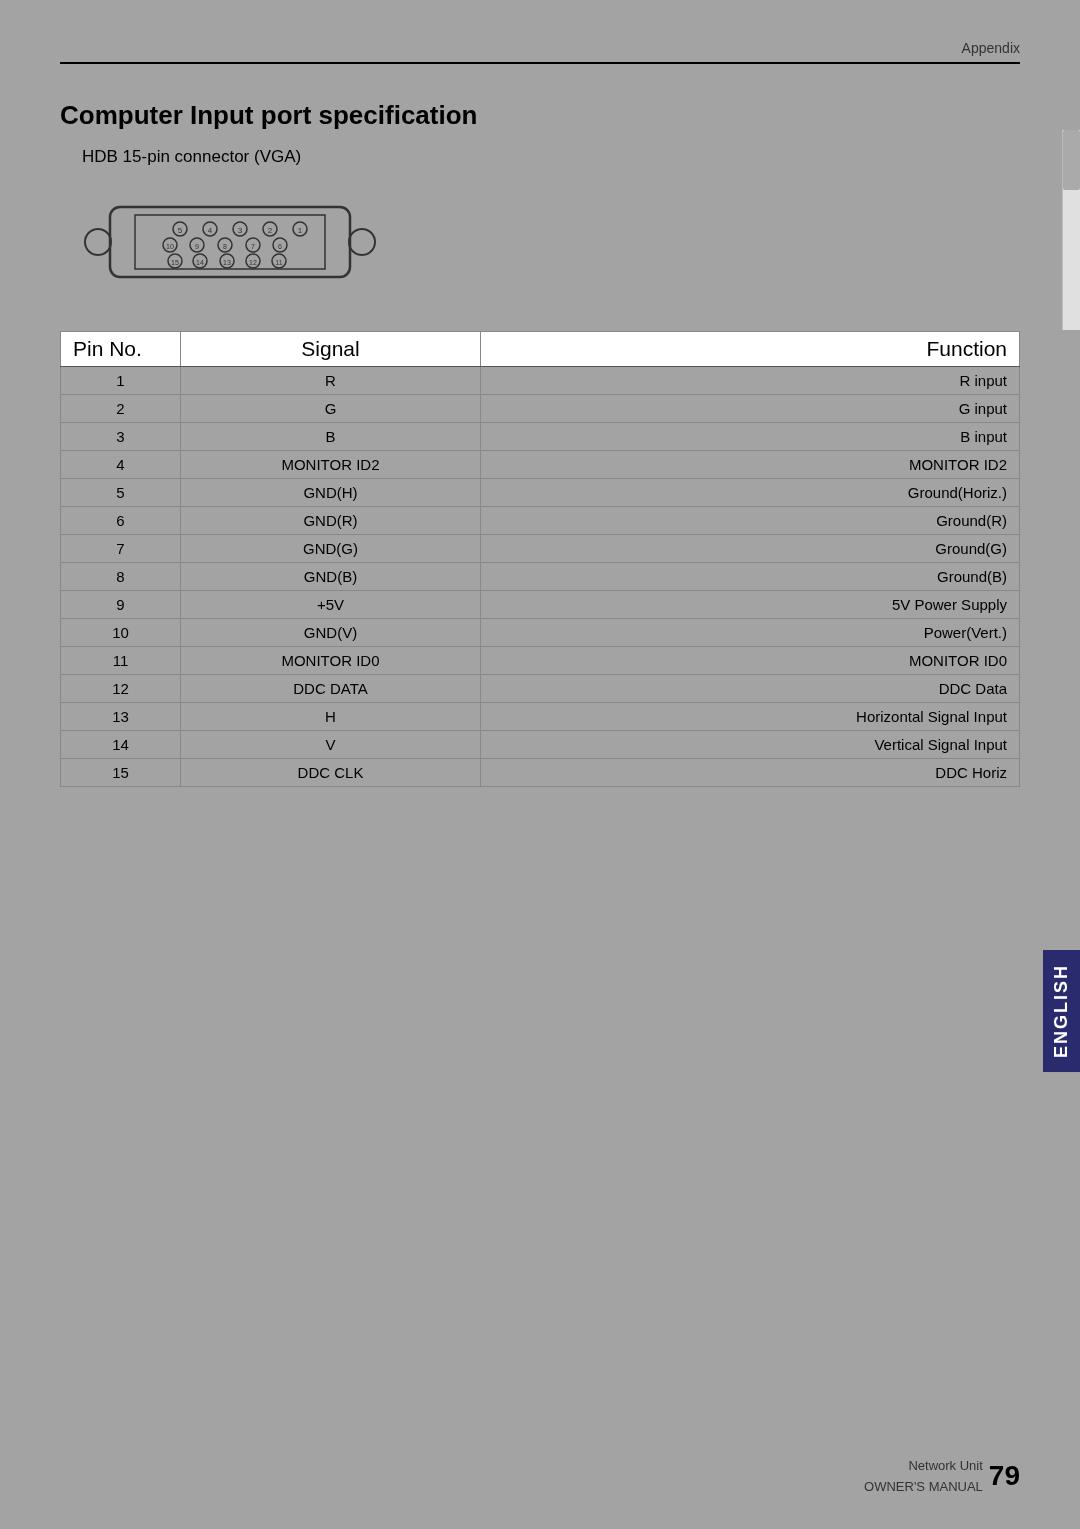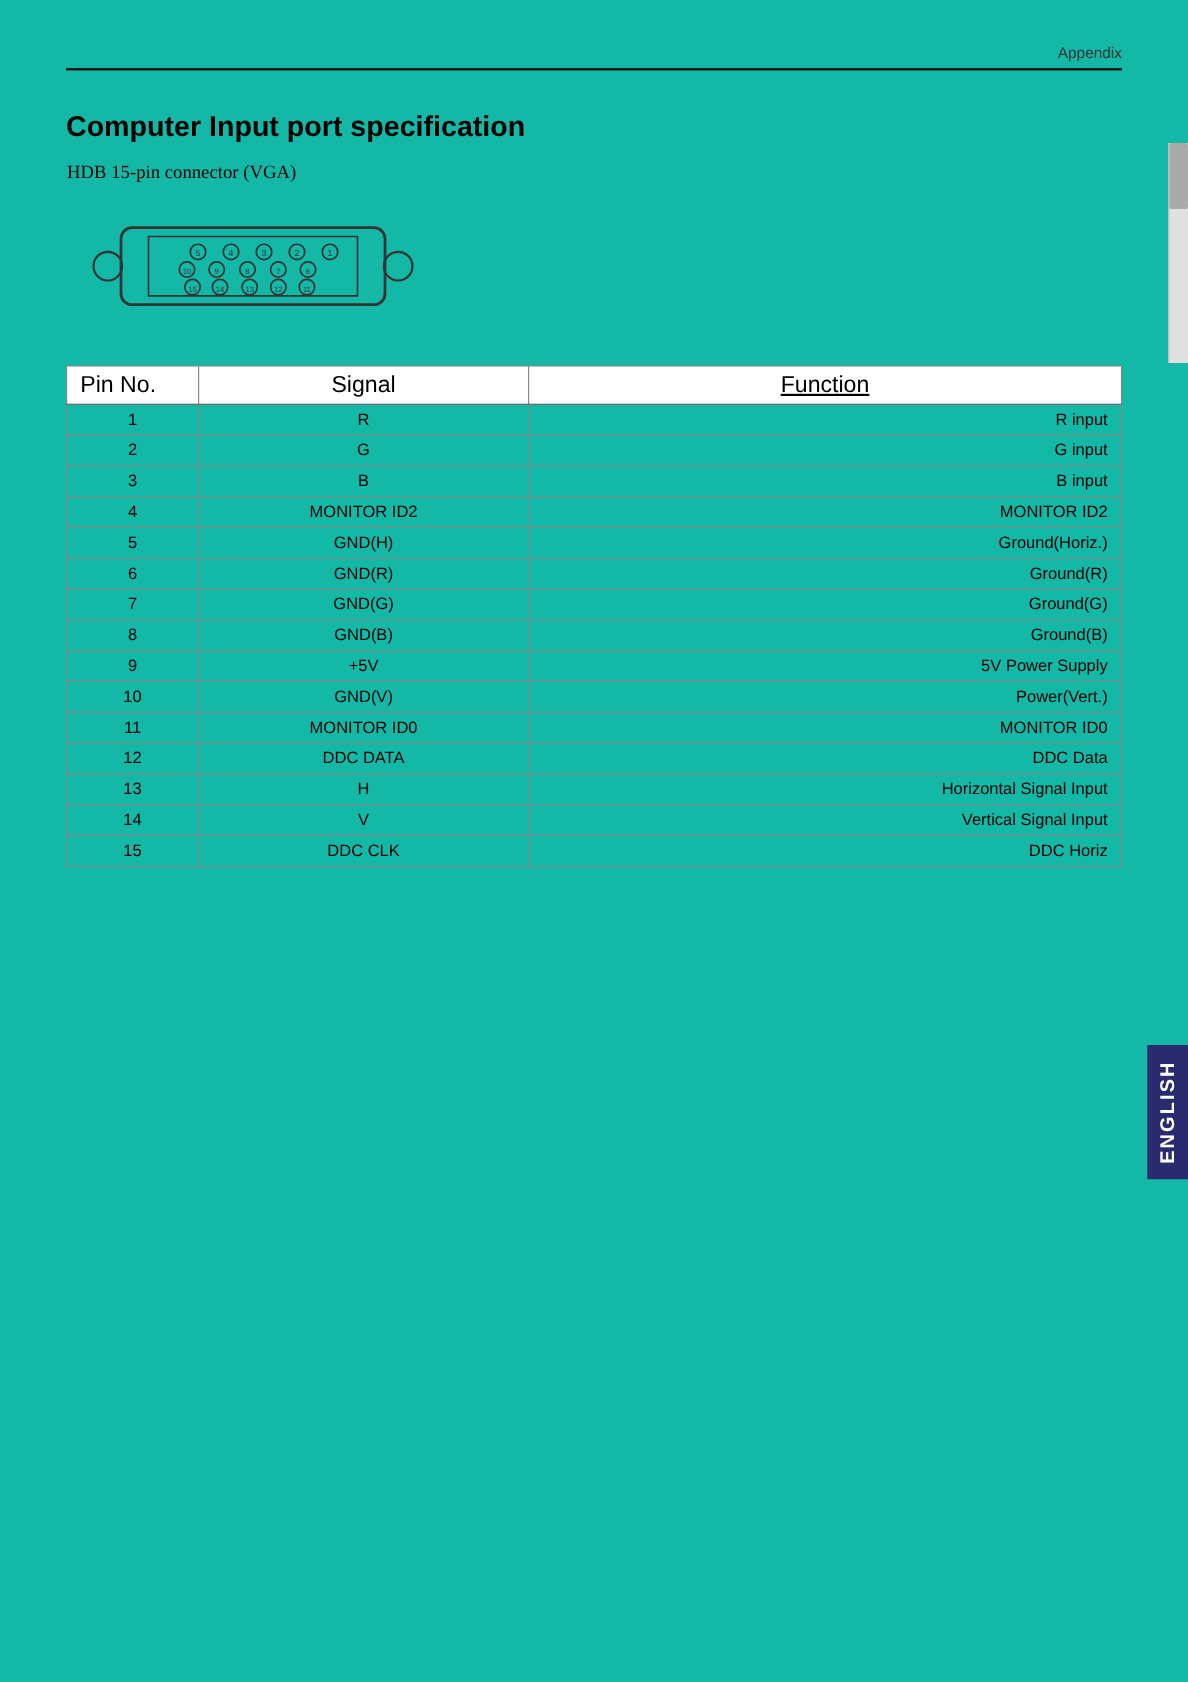--- a/index.html
+++ b/index.html
@@ -12,21 +12,21 @@
       width: 1080px;
       min-height: 1529px;
       background: #ffffff;
       font-family: Arial, Helvetica, sans-serif;
       position: relative;
     }
 
     .page-container {
       width: 1080px;
       min-height: 1529px;
-      background: #14b8a6;
+      background: #a3a3a3;
       position: relative;
       padding: 40px 60px 80px 60px;
     }
 
     
     .appendix-label {
       text-align: right;
       font-size: 14px;
       color: #333;
       margin-bottom: 4px;
@@ -41,22 +41,21 @@
       color: #000;
       margin-top: 36px;
       margin-bottom: 16px;
     }
 
     
     .subtitle {
       font-size: 17px;
       color: #000;
       margin-bottom: 20px;
-      margin-left: 1px;
-      font-family: Liberation Serif, serif;
+      margin-left: 22px;
     }
 
     
     .connector-diagram {
       margin-left: 10px;
       margin-bottom: 30px;
     }
 
     
     .spec-table {
@@ -87,22 +86,21 @@
       text-align: left;
     }
 
     .spec-table th:nth-child(2) {
       text-align: center;
       width: 300px;
       margin-top: 24px;
     }
 
     .spec-table th:nth-child(3) {
-      text-align: center;
-      text-decoration: underline;
+      text-align: right;
     }
 
     .spec-table td:first-child {
       text-align: center;
       width: 120px;
     }
 
     .spec-table td:nth-child(2) {
       text-align: center;
     }
@@ -333,14 +331,23 @@
         </tr>
       </tbody>
   </table>
 
   <div class="english-tab">ENGLISH</div>
 
   <div class="scrollbar-area">
     <div class="scrollbar-thumb"></div>
   </div>
 
+  <div class="footer">
+    <div class="footer-right">
+      <div class="network-unit">
+        <div>Network Unit</div>
+        <div>OWNER'S MANUAL</div>
+      </div>
+      <span class="page-num">79</span>
+    </div>
+  </div>
 
 </div>
 
 </body></html>

